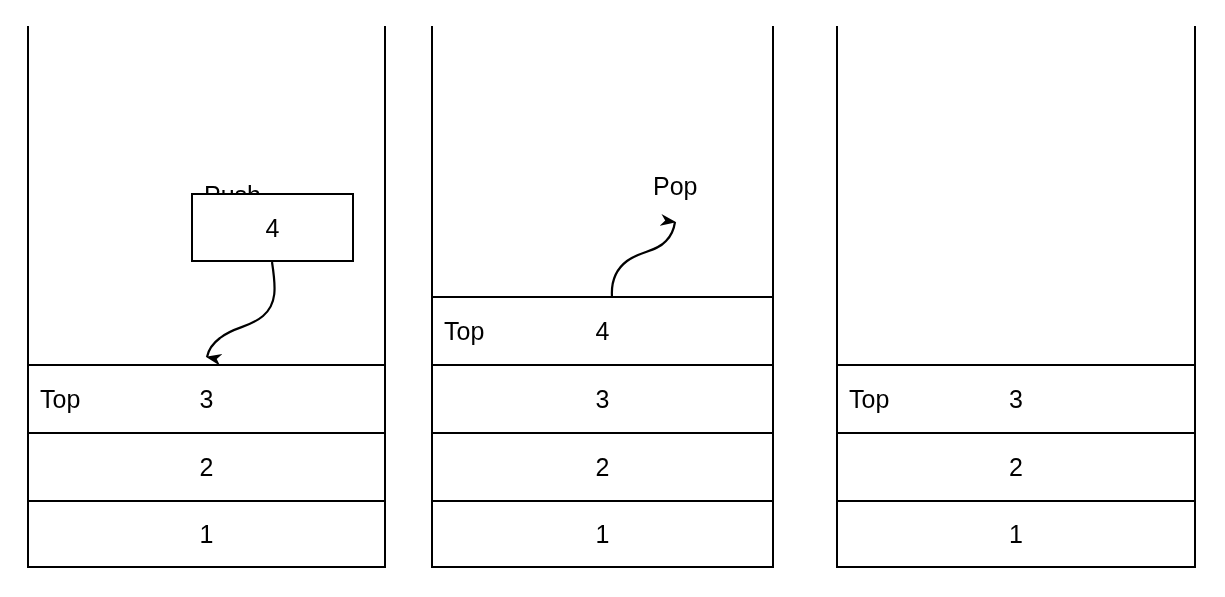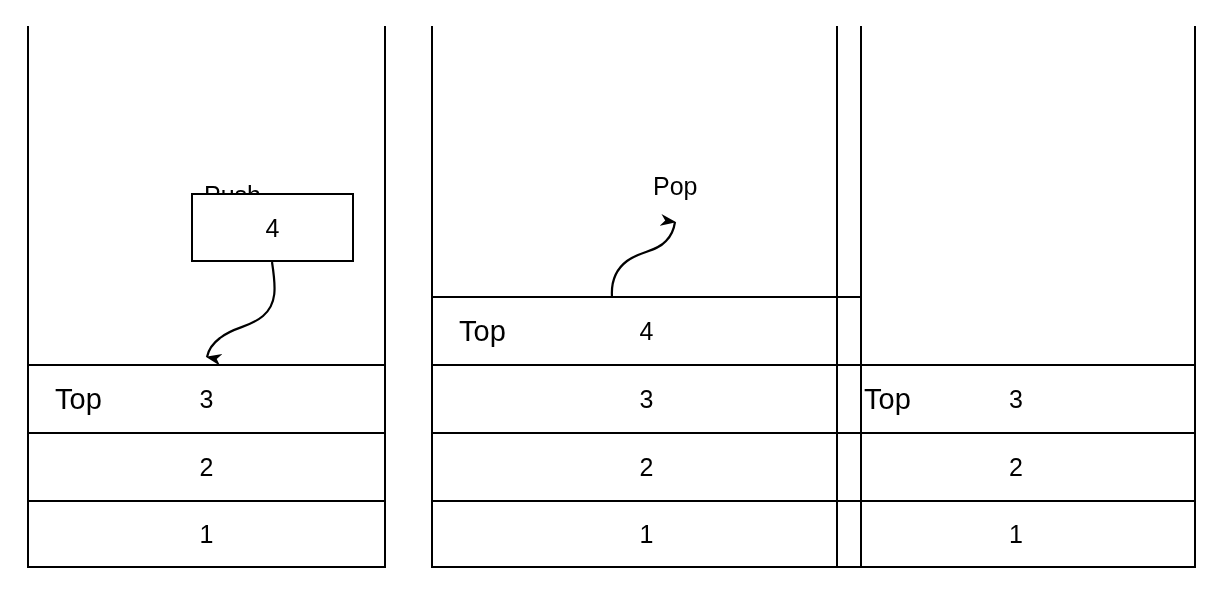--- a/index.html
+++ b/index.html
@@ -56,24 +56,24 @@
     left: 0;
     right: 0;
     top: 50%;
     transform: translateY(-50%);
     text-align: center;
     font-size: 25px;
     line-height: 1;
   }
   .cell-label {
     position: absolute;
-    left: 28px;
+    left: 13px;
     top: 50%;
     transform: translateY(-50%);
-    font-size: 29px;
+    font-size: 25px;
     line-height: 1;
   }
 
   
   .float-box {
     position: absolute;
     box-sizing: border-box;
     border: 2px solid #000000;
     background: #ffffff;
   }
@@ -131,21 +131,21 @@
       </div>
       <div class="cell">
         <div class="cell-value">2</div>
       </div>
       <div class="cell">
         <div class="cell-value">1</div>
       </div>
     </div>
   </div>
 
-  <div class="panel" style="left:431px; width:431px;">
+  <div class="panel" style="left:431px; width:343px;">
 
     <div class="rail rail-left"></div>
     <div class="rail rail-right"></div>
 
     <div class="op-label" style="left:222px; top:148px;">Pop</div>
 
     <svg class="arrow-svg" style="left:0px; top:0px; width:359px; height:542px;" viewBox="0 0 359 542">
       <defs>
         <marker id="arrowhead-up" markerWidth="8" markerHeight="8" refX="3" refY="6.6" orient="auto" markerUnits="strokeWidth">
           <path d="M0.3,0 L3,7.2 L5.7,0 L3,2.1 Z" fill="#000000"></path>

